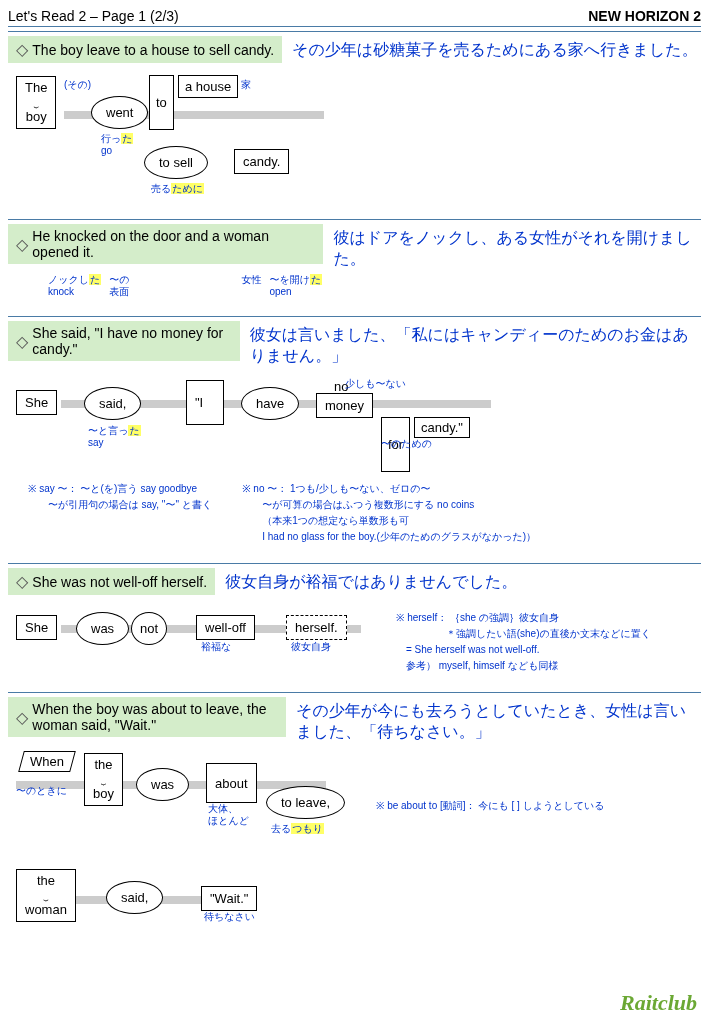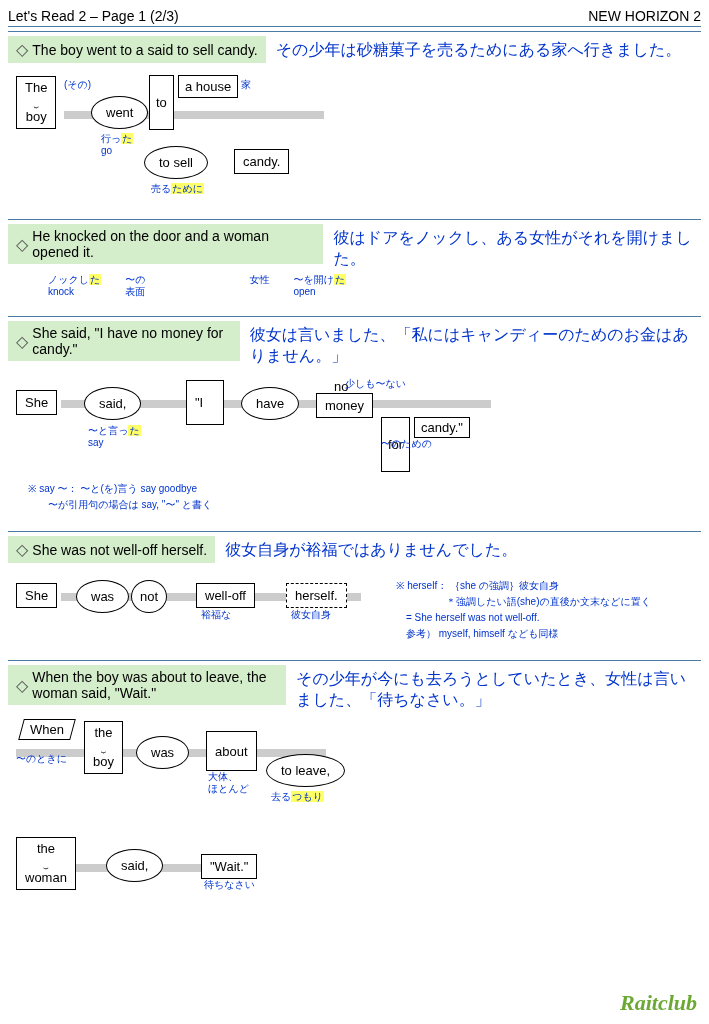--- a/index.html
+++ b/index.html
@@ -1,48 +1,48 @@
 <!DOCTYPE html>
 <html><head>
 <meta charset="utf-8">
 <style>
 body{font-family:Arial,sans-serif;font-size:12px;margin:0;padding:8px;width:709px;box-sizing:border-box;color:#000}
 .hdr{display:flex;justify-content:space-between;border-bottom:1px solid #4a7ba6;padding-bottom:2px;margin-bottom:4px;font-size:14px}
-.hdr-r{font-weight:normal}
+.hdr-r{font-weight:bold}
 .sec{margin-bottom:18px}
 .sec-top{display:flex;gap:10px;align-items:flex-start;border-top:1px solid #4a7ba6;padding-top:4px}
 .title{background:#d4edca;padding:4px 8px;font-size:14px;display:flex;align-items:center;gap:4px}
 .dia{font-size:16px;color:#555}
 .jp{color:#0033cc;font-size:16px;padding-top:4px}
 .hl{background:#ffff66;padding:0 1px}
 .diag{position:relative;margin-top:8px;margin-left:8px}
 .box{position:absolute;border:1px solid #000;padding:4px 8px;background:#fff;text-align:center;font-size:13px}
 .boxd{border:1px dashed #000}
 .noborder{border:none;background:transparent}
 .oval{position:absolute;border:1px solid #000;border-radius:50%;padding:8px 14px;background:#fff;text-align:left;font-size:13px}
 .ann{position:absolute;color:#0033cc;font-size:10px;line-height:1.2}
 .bar{position:absolute;height:8px;background:#ccc}
 .note{color:#0033cc;font-size:10px;line-height:1.6;}
 .notes{display:flex;gap:30px;margin-top:6px;padding-left:20px}
 .foot{position:fixed;bottom:8px;right:12px;font-family:cursive;font-style:italic;color:#6ba834;font-size:22px;font-weight:bold}
-.inline-ann{display:flex;gap:24px;padding-left:40px;margin-top:4px}
+.inline-ann{display:flex;gap:8px;padding-left:40px;margin-top:4px}
 </style>
 </head>
 <body>
 
 <div class="hdr">
 <span>Let's Read 2 – Page 1 (2/3)</span>
 <span class="hdr-r">NEW HORIZON 2</span>
 </div>
 
 <div class="sec">
 <div class="sec-top">
 <div class="title">
         <span class="dia">◇</span>
-        <span>The boy went to a said to sell candy.</span>
+        <span>The boy leave to a house to sell candy.</span>
       </div>
 <div class="jp">その少年は砂糖菓子を売るためにある家へ行きました。</div>
 </div>
 <div class="diag" style="height:130px">
 <div class="bar" style="left:48px;top:40px;width:260px"></div>
 <div class="box" style="left:0;top:5px;line-height:1.1"><span>The</span><br><span style="font-size:8px">⏟</span><br><span>boy</span></div>
 <div class="ann" style="left:48px;top:8px">(その)</div>
 <div class="oval" style="left:75px;top:25px">went</div>
 <div class="ann" style="left:85px;top:62px"><span>行っ<span class="hl">た</span></span><br><span>go</span></div>
 <div class="box" style="left:133px;top:4px;padding:19px 6px">to</div>
@@ -58,21 +58,21 @@
 <div class="sec-top">
 <div class="title">
         <span class="dia">◇</span>
         <span>He knocked on the door and a woman opened it.</span>
       </div>
 <div class="jp">彼はドアをノックし、ある女性がそれを開けました。</div>
 </div>
 <div class="inline-ann">
 <div class="ann" style="position:static"><span>ノックし<span class="hl">た</span></span><br><span>knock</span></div>
 <div class="ann" style="position:static"><span>〜の</span><br><span>表面</span></div>
-<div class="ann" style="position:static;margin-left:80px"><span>女性</span></div>
+<div class="ann" style="position:static;margin-left:104px"><span>女性</span></div>
 <div class="ann" style="position:static;"><span>〜を開け<span class="hl">た</span></span><br><span>open</span></div>
 </div>
 </div>
 
 <div class="sec">
 <div class="sec-top">
 <div class="title">
         <span class="dia">◇</span>
         <span>She said, "I have no money for candy."</span>
       </div>
@@ -87,20 +87,21 @@
 <div class="oval" style="left:225px;top:12px">have</div>
 <div class="box noborder" style="left:310px;top:0px;border-bottom:1px solid #000">no</div>
 <div class="ann" style="left:329px;top:3px">少しも〜ない</div>
 <div class="box" style="left:300px;top:18px">money</div>
 <div class="box" style="left:365px;top:42px;padding:19px 6px">for</div>
 <div class="box" style="left:398px;top:42px;padding:2px 6px">candy."</div>
 <div class="ann" style="left:365px;top:63px">〜のための</div>
 </div>
 <div class="notes">
 <div class="note"><span>※ say 〜： 〜と(を)言う say goodbye</span><br>　　<span>〜が引用句の場合は say, "〜" と書く</span></div>
+<div class="note"><span>※ no 〜： 1つも/少しも〜ない、ゼロの〜</span><br>　　<span>〜が可算の場合はふつう複数形にする no coins</span><br>　　<span>（本来1つの想定なら単数形も可</span><br>　　<span>I had no glass for the boy.(少年のためのグラスがなかった)）</span></div>
 </div>
 </div>
 
 <div class="sec">
 <div class="sec-top">
 <div class="title">
         <span class="dia">◇</span>
         <span>She was not well-off herself.</span>
       </div>
 <div class="jp">彼女自身が裕福ではありませんでした。</div>
@@ -143,16 +144,17 @@
 <div class="box" style="left:190px;top:12px;height:30px;display:flex;align-items:center">about</div>
 <div class="ann" style="left:192px;top:52px"><span>大体、</span><br><span>ほとんど</span></div>
 <div class="oval" style="left:250px;top:35px">to leave,</div>
 <div class="ann" style="left:255px;top:72px">去る<span class="hl">つもり</span></div>
 <div class="bar" style="left:60px;top:145px;width:180px"></div>
 <div class="box" style="left:0;top:118px;line-height:1.1"><span>the</span><br><span style="font-size:8px">⏟</span><br><span>woman</span></div>
 <div class="oval" style="left:90px;top:130px">said,</div>
 <div class="box" style="left:185px;top:135px">"Wait."</div>
 <div class="ann" style="left:188px;top:160px">待ちなさい</div>
 </div>
+<div class="note" style="margin-top:55px">※ be about to [動詞]： 今にも [ ] しようとしている</div>
 </div>
 </div>
 
 <div class="foot">Raitclub</div>
 
 </body></html>

